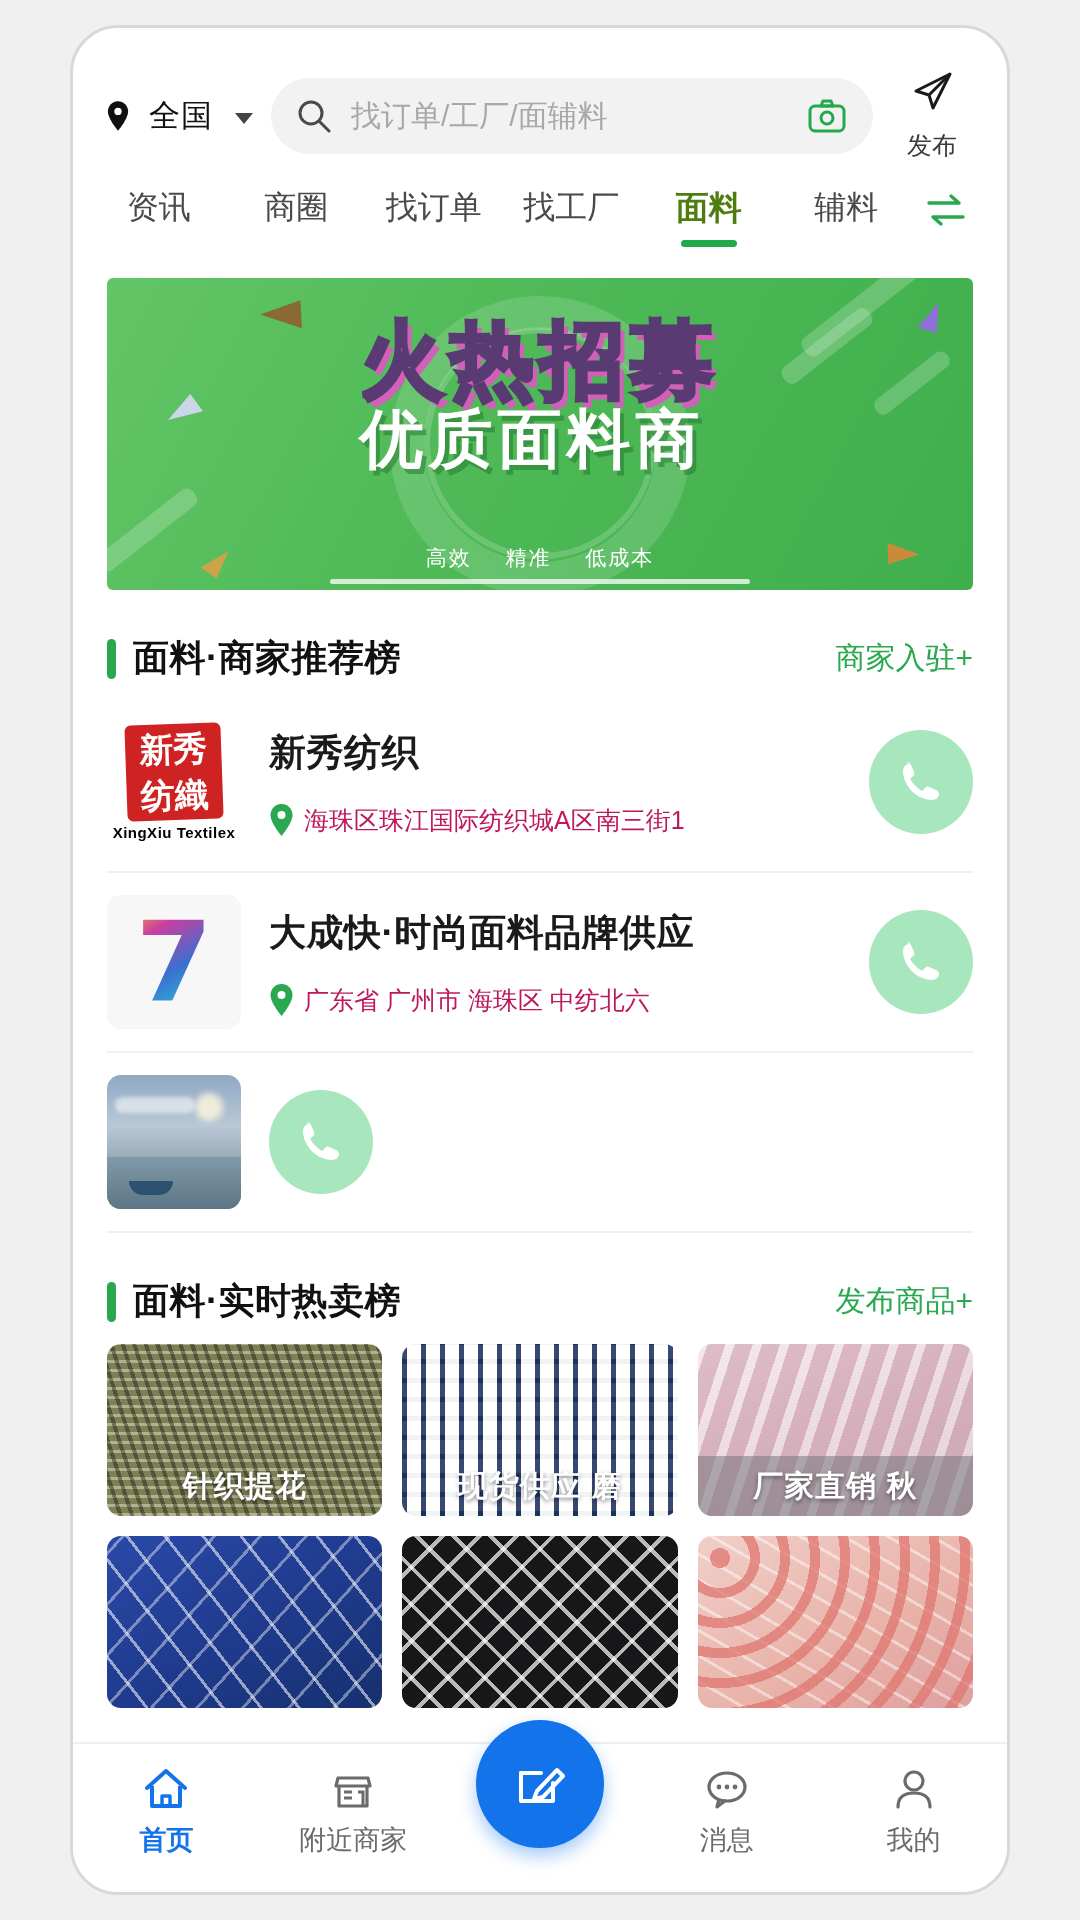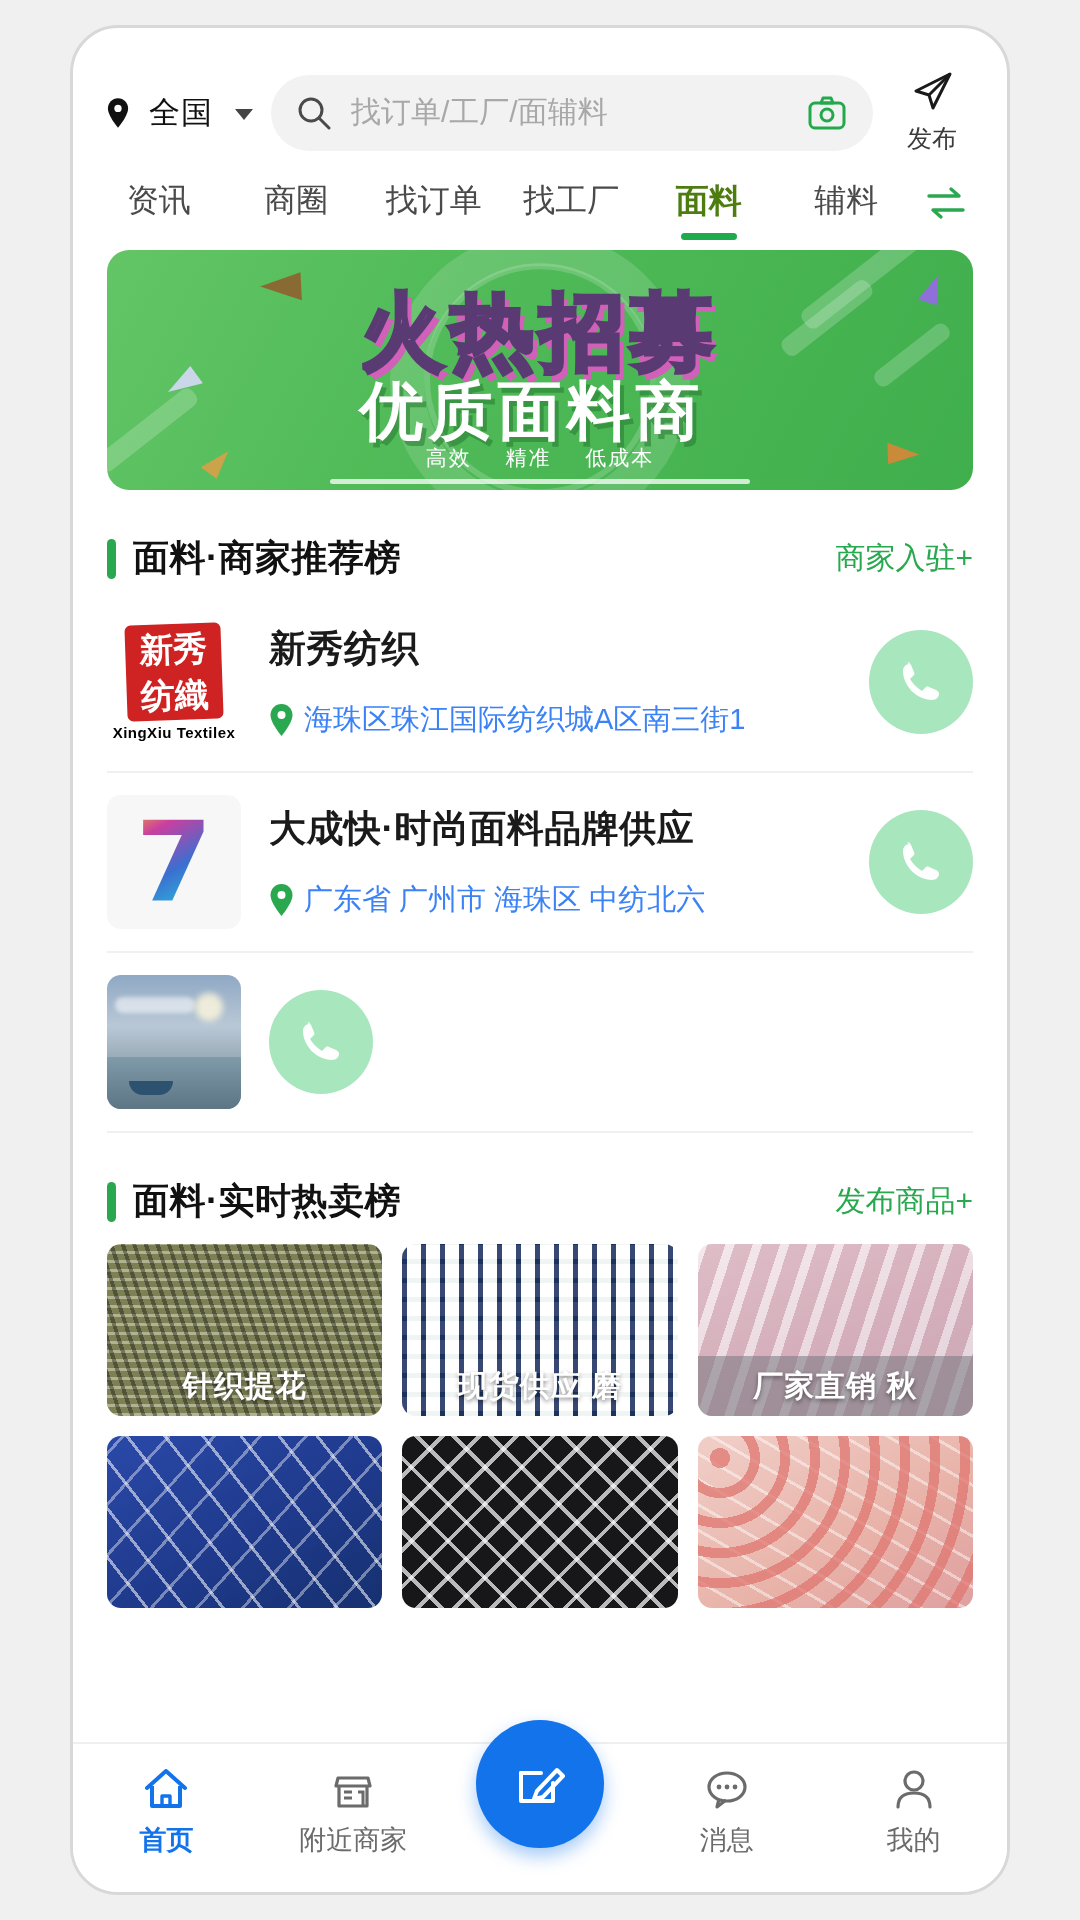--- a/index.html
+++ b/index.html
@@ -35,21 +35,21 @@
     width:0;height:0;border-left:9px solid transparent;border-right:9px solid transparent;
     border-top:11px solid #444; margin-left:2px; margin-top:4px;
   }
   .searchbar {
     flex:1; height:76px; background:#f2f2f2; border-radius:38px;
     display:flex; align-items:center; padding:0 26px; gap:20px; min-width:0;
   }
   .search-ico { width:34px;height:34px;flex-shrink:0; }
   .search-ph { flex:1; font-size:30px; color:#a8a8a8; white-space:nowrap; overflow:hidden; }
   .cam-ico { width:40px;height:36px;flex-shrink:0; }
-  .publish { display:flex; flex-direction:column; align-items:center; gap:8px; flex-shrink:0; width:82px; }
+  .publish { display:flex; flex-direction:column; align-items:center; gap:15px; flex-shrink:0; width:82px; }
   .publish-ico { width:44px;height:44px; }
   .publish-label { font-size:25px; color:#3c3c3c; }
 
   
   .tabs {
     display:flex; align-items:flex-start;
     padding:14px 30px 0 17px; gap:0; flex-shrink:0;
   }
   .tab {
     flex:1; display:flex; flex-direction:column; align-items:center; gap:9px;
@@ -59,21 +59,21 @@
   .tab.active .tab-label { color:#4d7c0f; font-weight:bold; font-size:33px; }
   .tab-ul { width:0; height:7px; border-radius:4px; background:transparent; }
   .tab.active .tab-ul { width:56px; background:#1faa4b; }
   .tab-swap { width:62px; display:flex; align-items:center; justify-content:center; padding-top:4px; }
 
   
   .body { flex:1; overflow:hidden; position:relative; }
 
   
   .banner {
-    margin:4px 34px 0 34px; height:240px; border-radius:22px;
+    margin:25px 34px 0 34px; height:312px; border-radius:6px;
     position:relative; overflow:hidden;
     background:linear-gradient(118deg,#63c566 0%,#4fba57 42%,#3fae4c 100%);
   }
   .bn-ring {
     position:absolute; left:50%; top:50%; transform:translate(-50%,-46%);
     width:300px; height:300px; border-radius:50%;
     border:34px solid rgba(255,255,255,0.14);
   }
   .bn-ring2 {
     position:absolute; left:50%; top:50%; transform:translate(-50%,-46%);
@@ -129,21 +129,21 @@
   .merchants { padding:0 34px; margin-top:10px; }
   .merchant {
     display:flex; align-items:center; gap:28px;
     padding:22px 0; border-bottom:2px solid #f0f0f0;
   }
   .m-logo { width:134px; height:134px; border-radius:14px; flex-shrink:0; position:relative; overflow:hidden; }
   .m-mid { flex:1; min-width:0; display:flex; flex-direction:column; gap:26px; }
   .m-name { font-size:37px; font-weight:bold; color:#1a1a1a; white-space:nowrap; overflow:hidden; text-overflow:clip; letter-spacing:0.5px; }
   .m-addr { display:flex; align-items:center; gap:10px; min-width:0; }
   .m-pin { width:25px; height:32px; flex-shrink:0; }
-  .m-addr-txt { font-size:29px; color:#3b82f6; white-space:nowrap; overflow:hidden; }
+  .m-addr-txt { font-size:25px; color:#be185d; white-space:nowrap; overflow:hidden; }
   .m-call {
     width:104px; height:104px; border-radius:50%; flex-shrink:0;
     background:#a8e6bd; display:flex; align-items:center; justify-content:center;
   }
 
   
   .logo-stamp { background:#ffffff; display:flex; flex-direction:column; align-items:center; justify-content:center; }
   .stamp-box {
     width:96px; height:96px; background:#cf2222; border-radius:6px;
     color:#fff; font-size:34px; font-weight:bold; line-height:46px;

